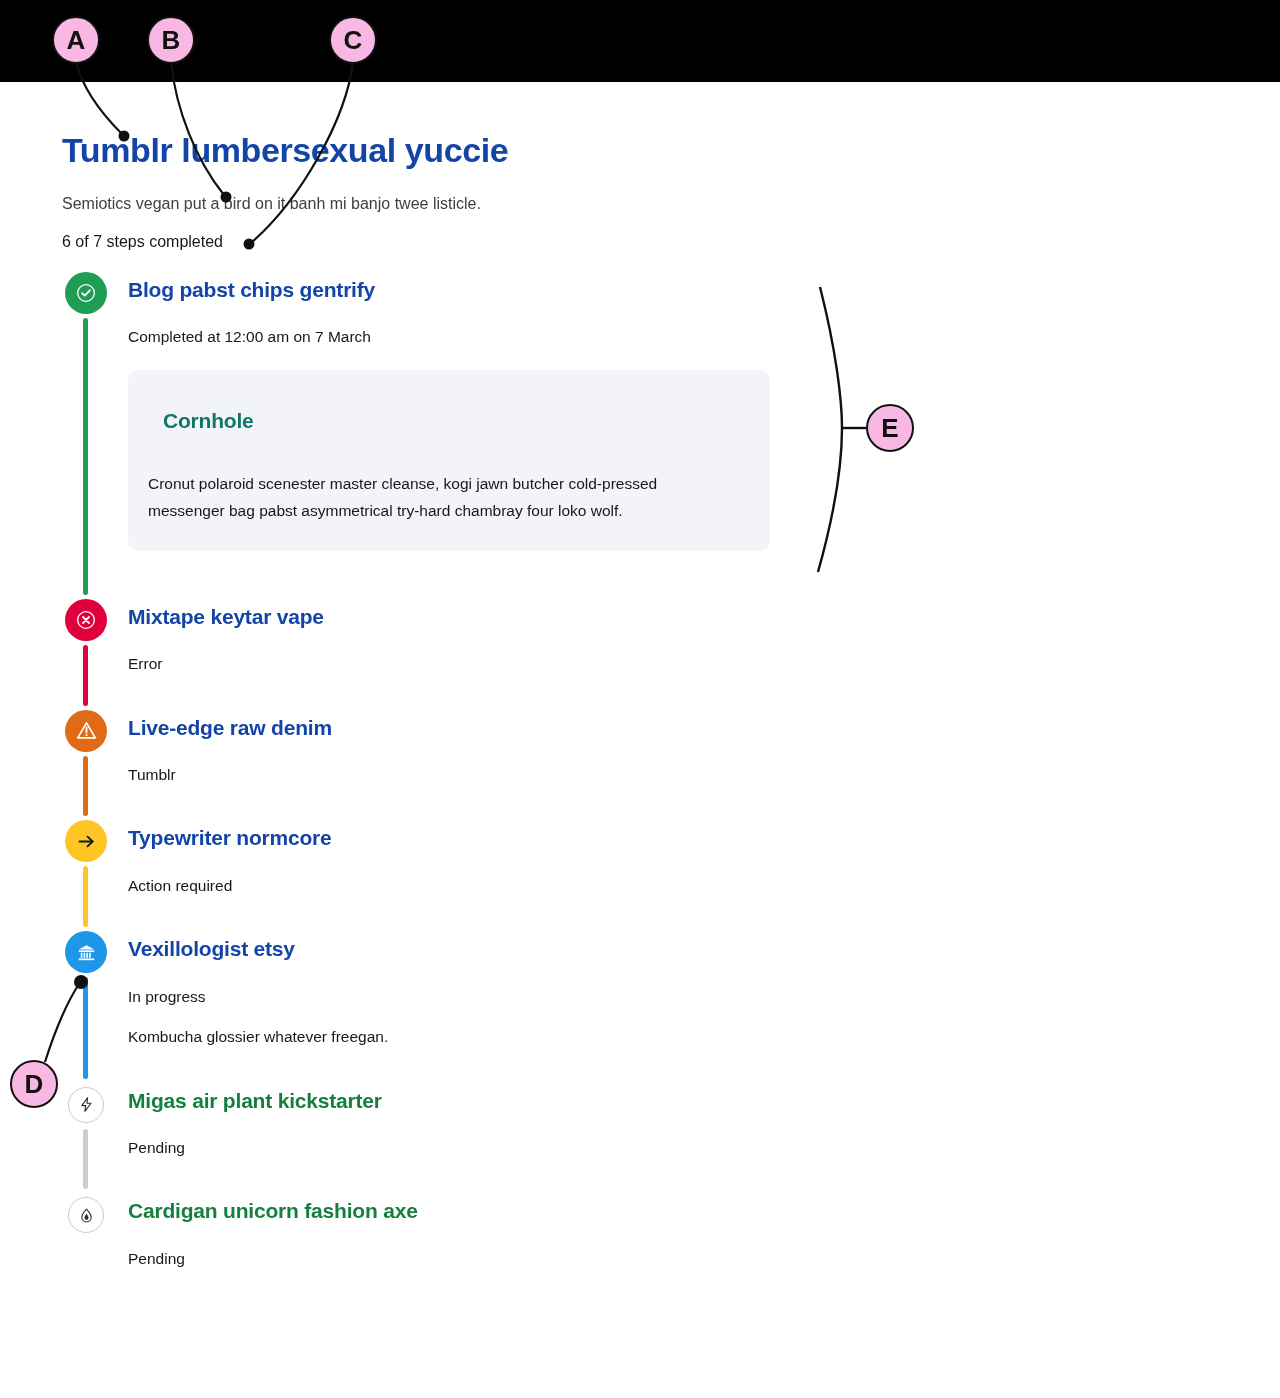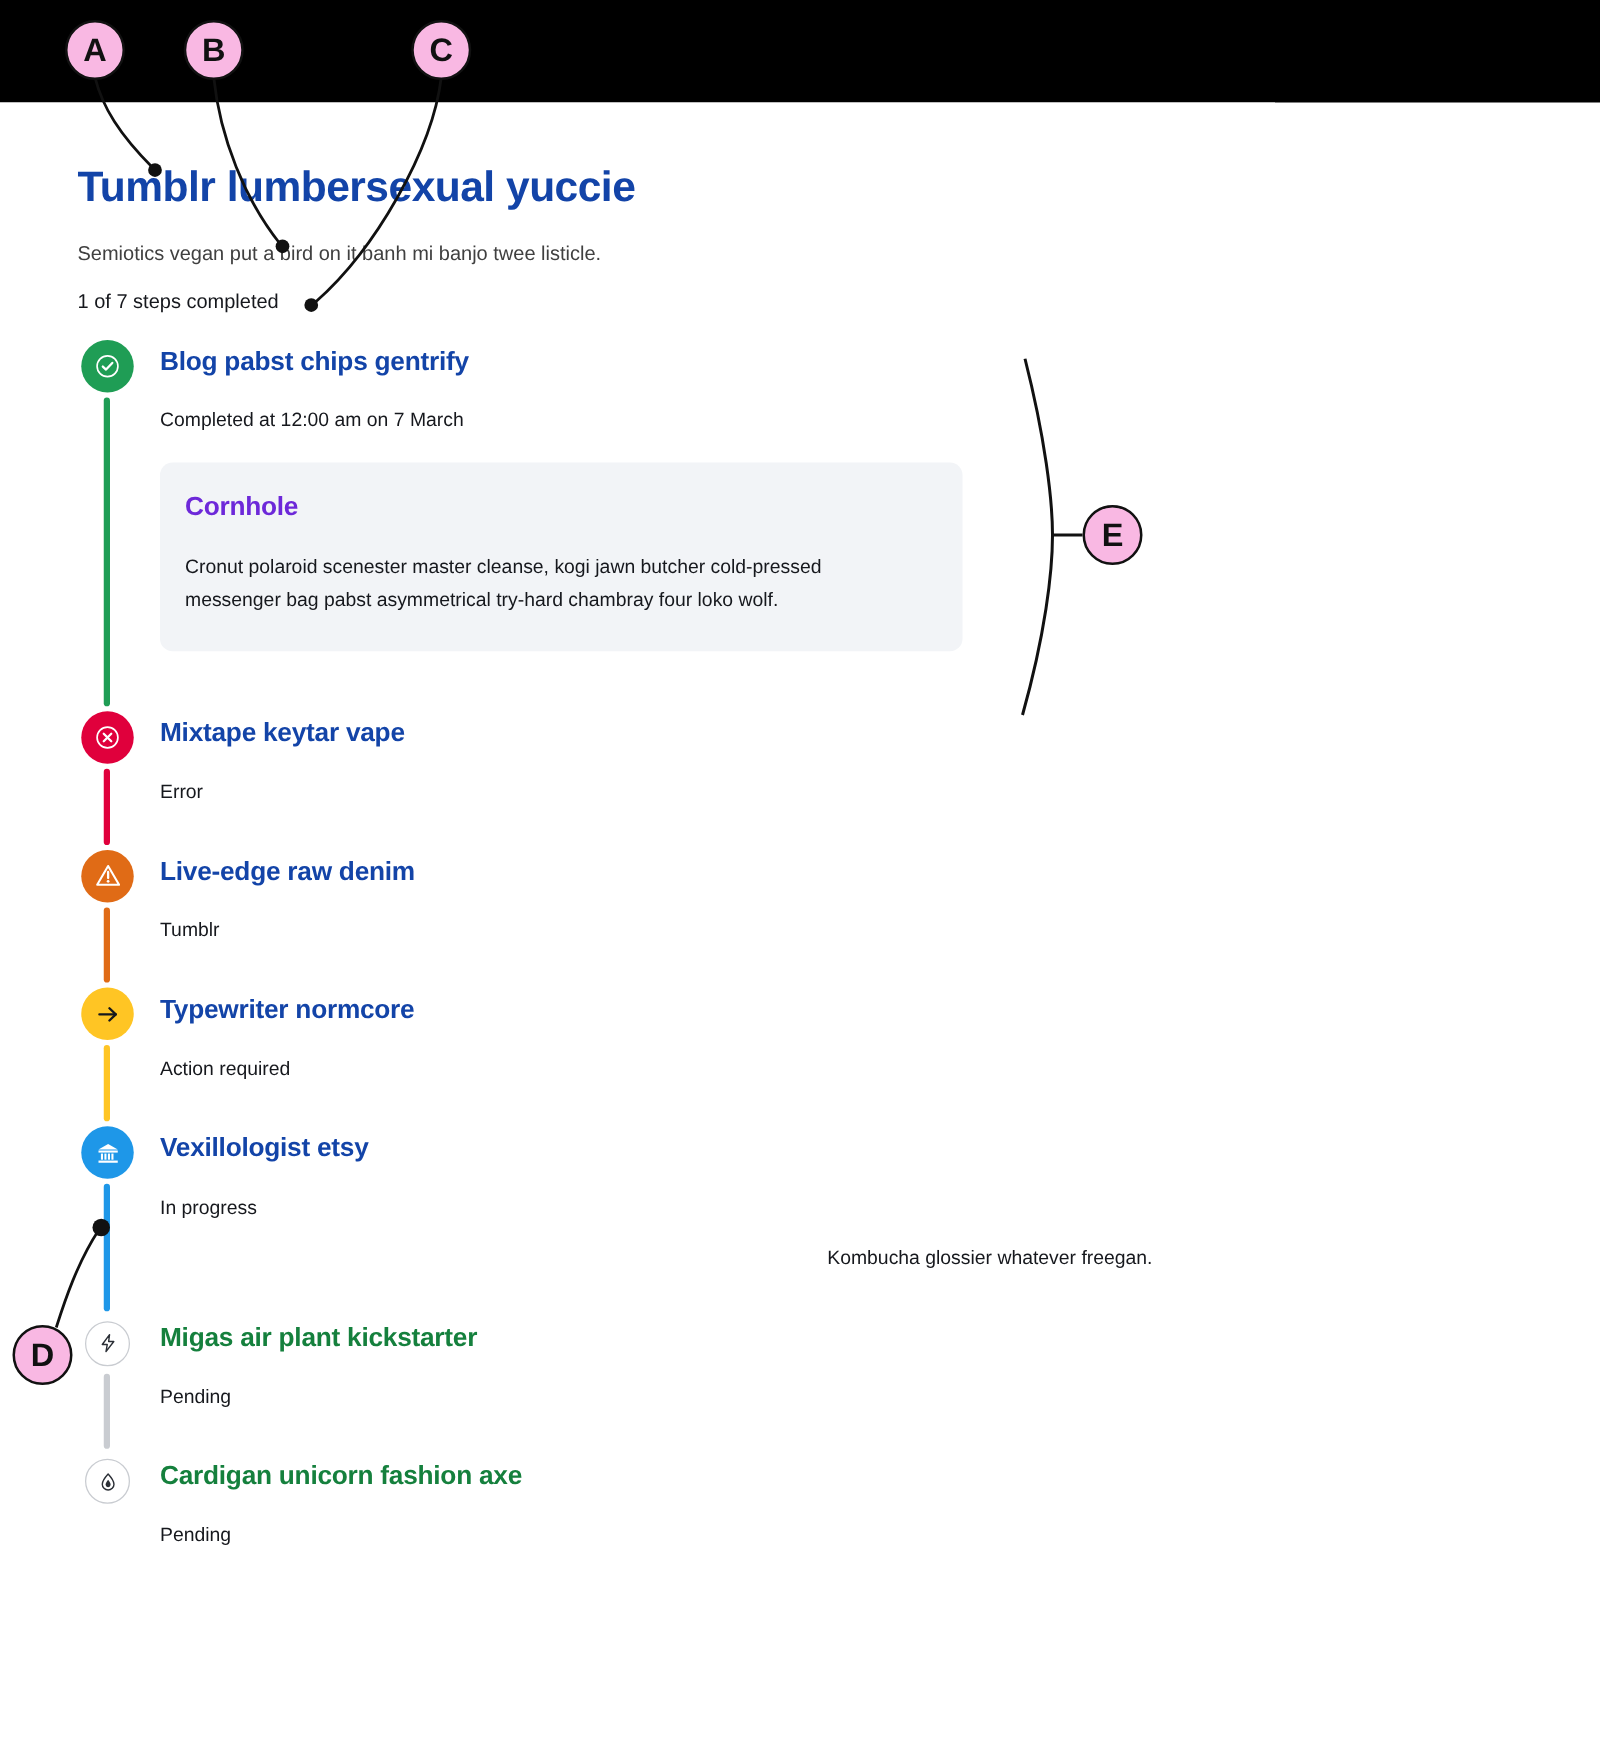--- a/index.html
+++ b/index.html
@@ -119,39 +119,38 @@
     margin: 0;
     padding-top: 22px;
     line-height: 1.45;
   }
   .step-extra {
     font-size: 15.5px;
     color: #16181d;
     margin: 0;
     padding-top: 18px;
     line-height: 1.45;
-    text-align: right;
   }
   .step-body-pad { height: 34px; }
   .step-body-pad.tall { height: 48px; }
 
   
   .detail-card {
     margin-top: 22px;
     background: #f2f4f7;
     border-radius: 10px;
     padding: 22px 24px 26px 20px;
     width: 642px;
   }
   .detail-card-title {
     font-size: 21px;
     font-weight: 700;
     letter-spacing: -0.2px;
-    color: #6d28d9;
-    margin: 0;
+    color: #0f766e;
+    margin: 15px;
     line-height: 1.3;
   }
   .detail-card-text {
     font-size: 15.5px;
     color: #16181d;
     margin: 0;
     padding-top: 20px;
     line-height: 1.78;
     max-width: 560px;
   }
@@ -184,21 +183,21 @@
 </head>
 <body>
 
 <div id="topband"></div>
 
 <div id="page">
   <div id="content">
 
     <h1 class="page-title">Tumblr lumbersexual yuccie</h1>
     <p class="page-subtitle">Semiotics vegan put a bird on it banh mi banjo twee listicle.</p>
-    <p class="page-progress">1 of 7 steps completed</p>
+    <p class="page-progress">6 of 7 steps completed</p>
 
     <ol class="steps" id="steps-list">
         <li class="step">
           <div class="step-connector" style="background: rgb(31, 157, 85);"></div>
           <div class="step-icon" style="background: rgb(31, 157, 85);">
             <svg xmlns="http://www.w3.org/2000/svg" width="20" height="20" viewBox="0 0 24 24">
               <circle cx="12" cy="12" r="10" fill="none" stroke="#ffffff" stroke-width="1.6"></circle>
               <path d="M7.5 12.3 L10.6 15.2 L16.6 8.8" fill="none" stroke="#ffffff" stroke-width="2.2" stroke-linecap="round" stroke-linejoin="round"></path>
             </svg>
           </div>

